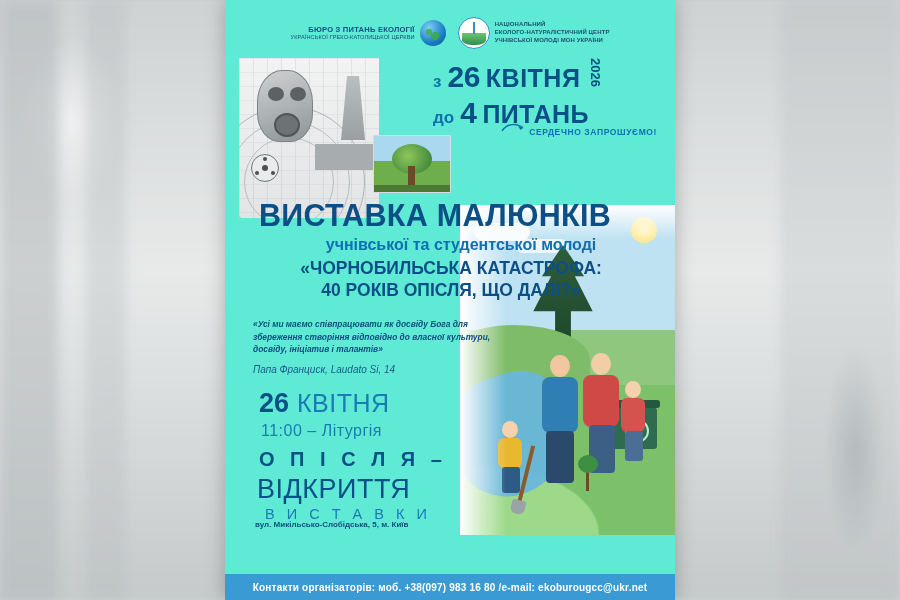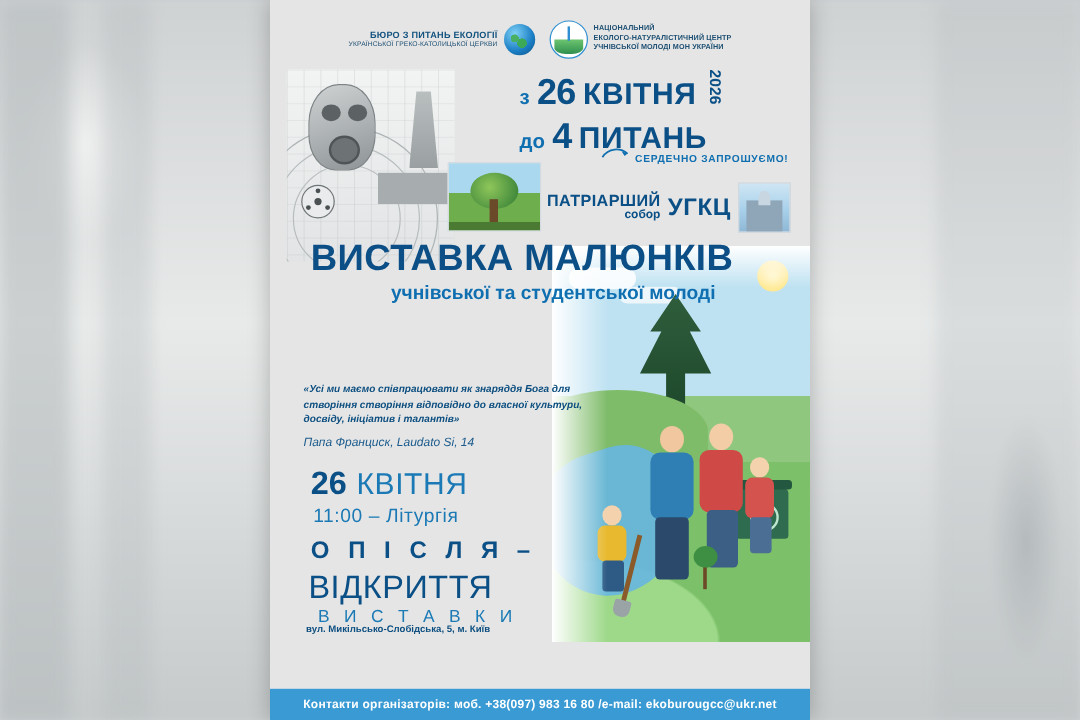--- a/index.html
+++ b/index.html
@@ -42,21 +42,21 @@
     top: 0px;
     width: 450px;
     height: 600px;
     background: #ffffff;
     box-shadow: 0 0 18px rgba(0,0,0,.25);
     overflow: hidden;
   }
   .poster-inner {
     position: absolute;
     inset: 0;
-    background: #e5e5e5;
+    background: #5eead4;
   }
 
   
   .hdr {
     position: absolute;
     left: 0; right: 0; top: 10px;
     height: 46px;
     display: flex;
     align-items: center;
     justify-content: center;
@@ -481,33 +481,29 @@
           <span class="d-word">ПИТАНЬ</span>
         </div>
       </div>
 
       <svg class="invite-arrow" viewBox="0 0 24 12">
         <path d="M1 9 C6 1, 16 1, 22 6" fill="none" stroke="#0f6fb0" stroke-width="1.4"></path>
         <path d="M22 6 L17 4 L19.5 8 Z" fill="#0f6fb0"></path>
       </svg>
       <div class="invite">СЕРДЕЧНО ЗАПРОШУЄМО!</div>
 
-      <div class="cathedral">
-        <div class="cath-text">
-          <div class="cath-1">ПАТРІАРШИЙ</div>
-          <div class="cath-2">собор</div>
-        </div>
-        <div class="cath-3">УГКЦ</div>
-        <div class="cath-photo"></div>
-      </div>
 
       <div class="title1">ВИСТАВКА МАЛЮНКІВ</div>
       <div class="title2">учнівської та студентської молоді</div>
-
-      <div class="quote">«Усі ми маємо співпрацювати як знаряддя Бога для створіння створіння відповідно до власної культури, досвіду, ініціатив і талантів»</div>
+      <div class="title3">
+        <span>«ЧОРНОБИЛЬСЬКА КАТАСТРОФА:</span>
+        <span class="l2">40 РОКІВ ОПІСЛЯ, ЩО ДАЛІ?»</span>
+      </div>
+
+      <div class="quote">«Усі ми маємо співпрацювати як досвіду Бога для збереження створіння відповідно до власної культури, досвіду, ініціатив і талантів»</div>
       <div class="quote-src">Папа Франциск, Laudato Si, 14</div>
 
       <div class="ev-date">
         <span class="ev-num">26</span>
         <span class="ev-month">КВІТНЯ</span>
       </div>
       <div class="ev-time">11:00  –  Літургія</div>
       <div class="ev-after">О П І С Л Я  –</div>
       <div class="ev-open">ВІДКРИТТЯ</div>
       <div class="ev-open2">В И С Т А В К И</div>

